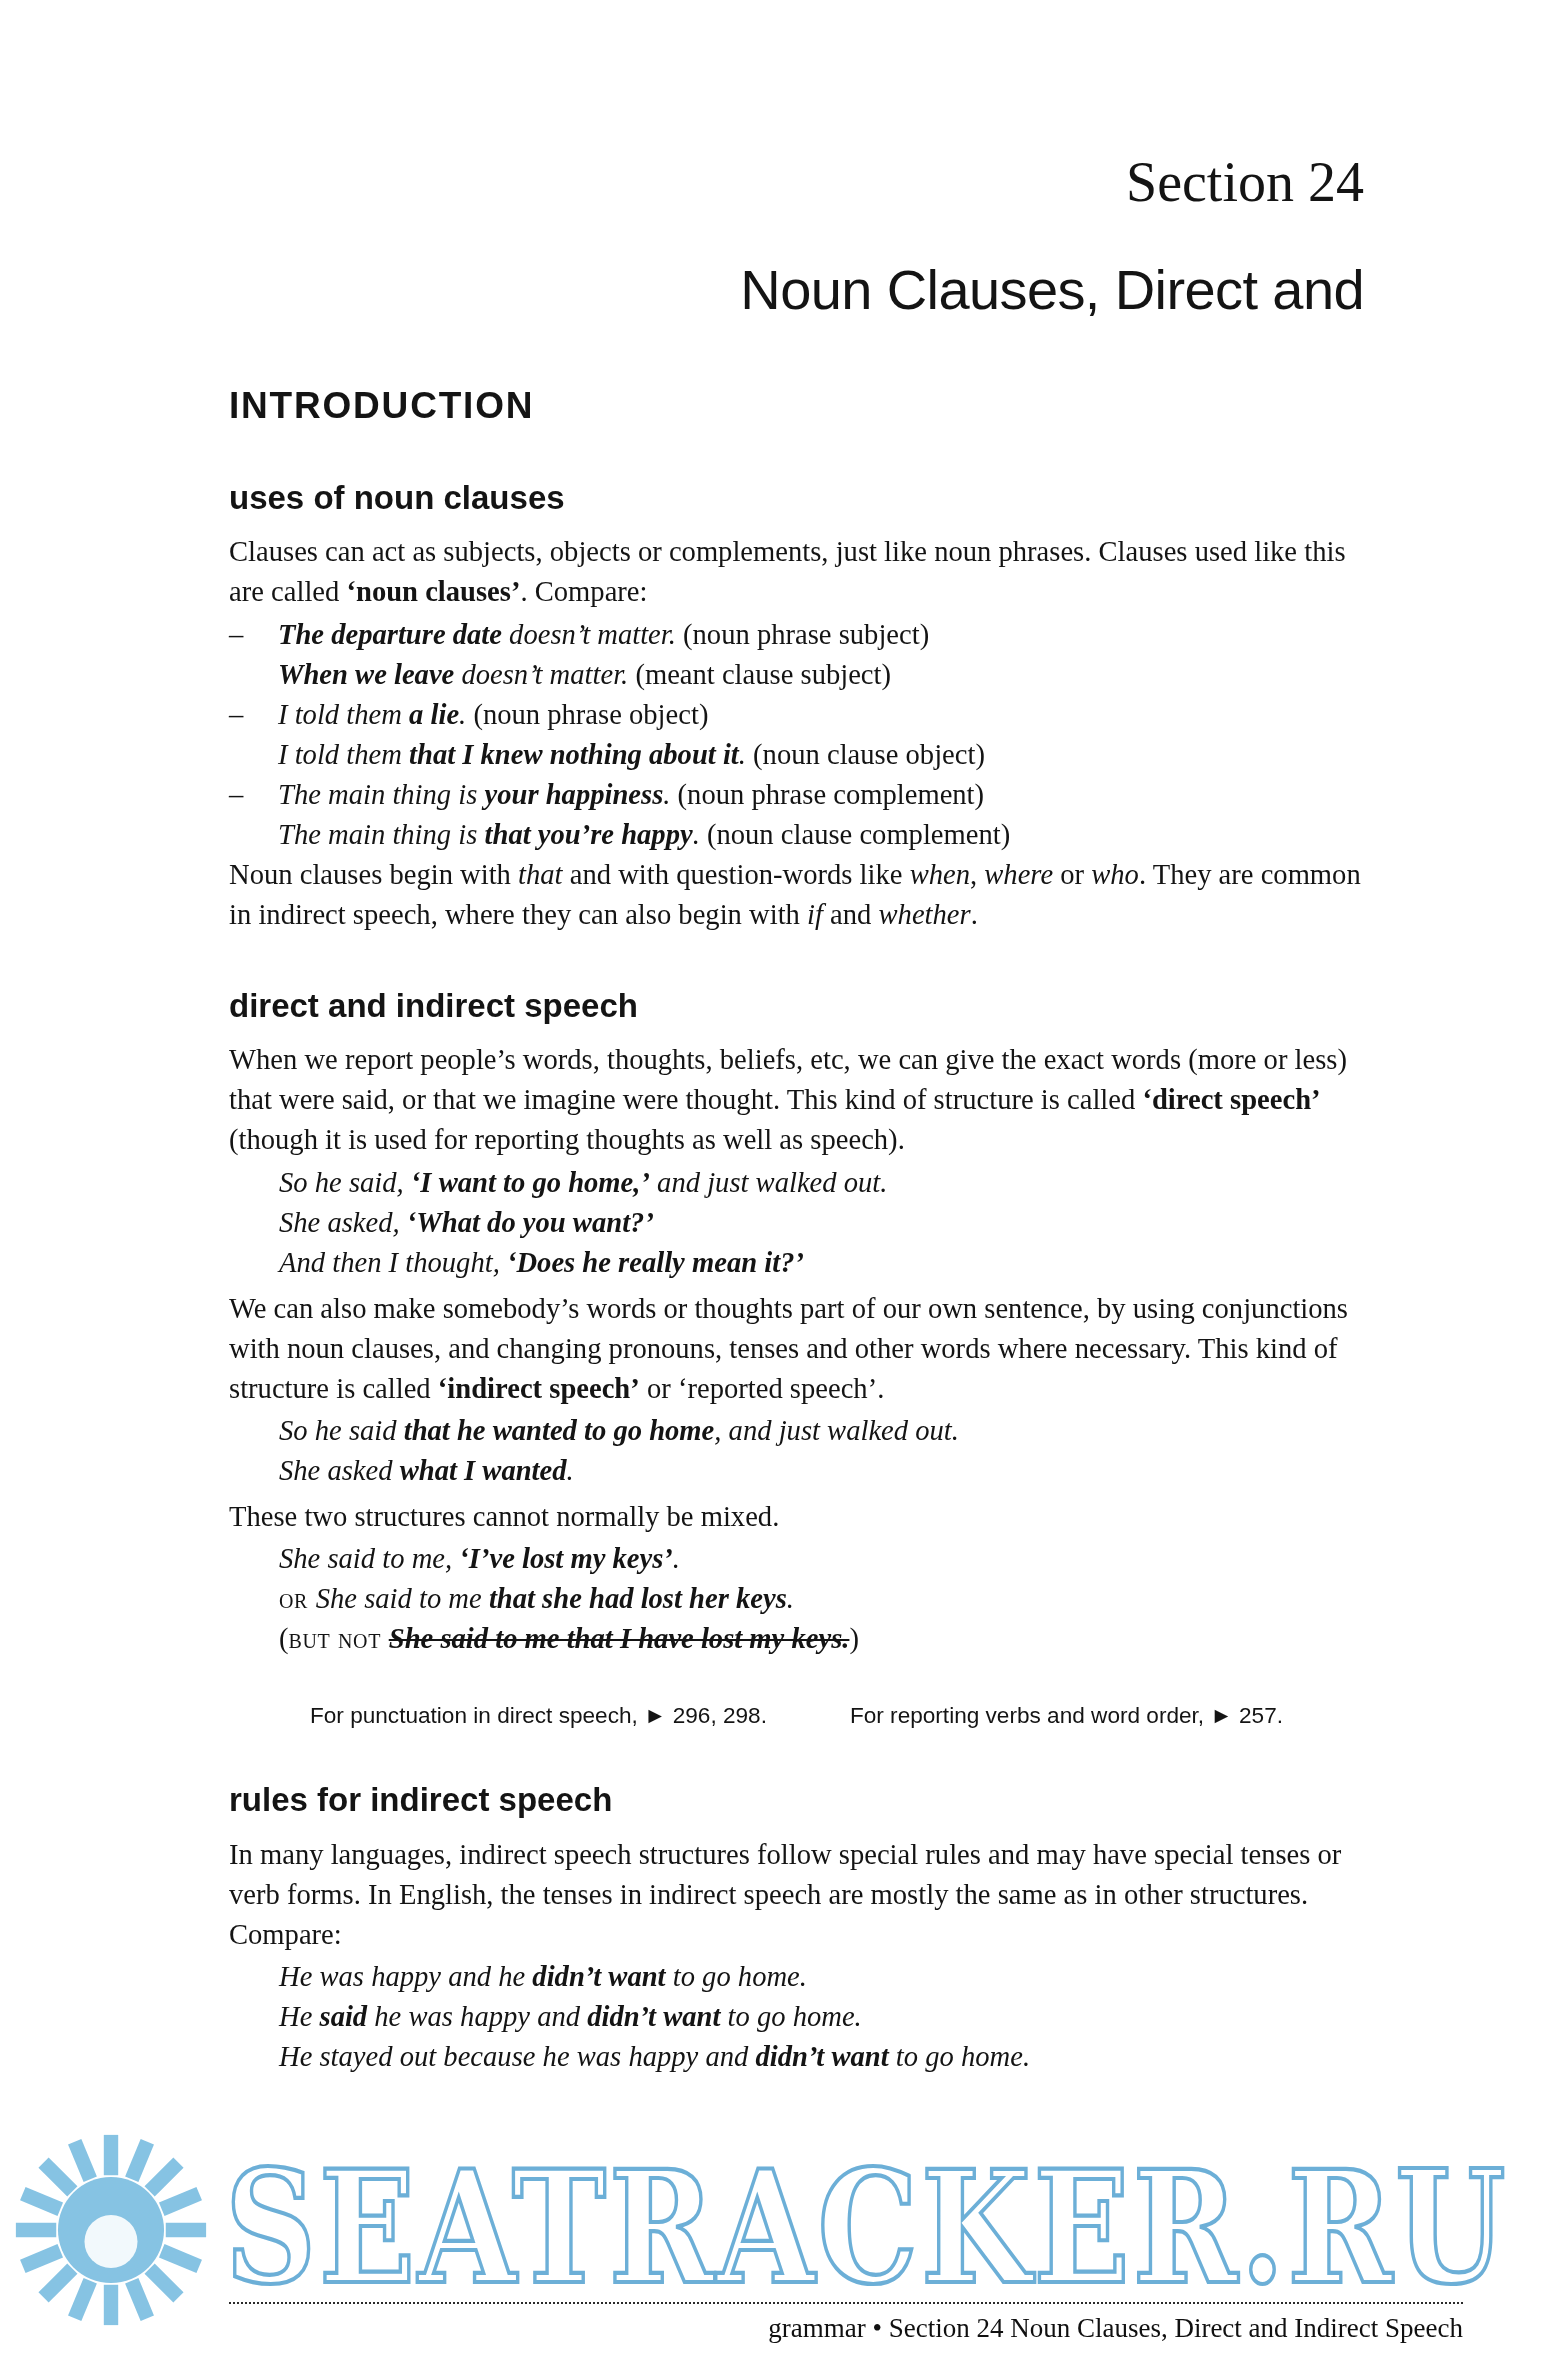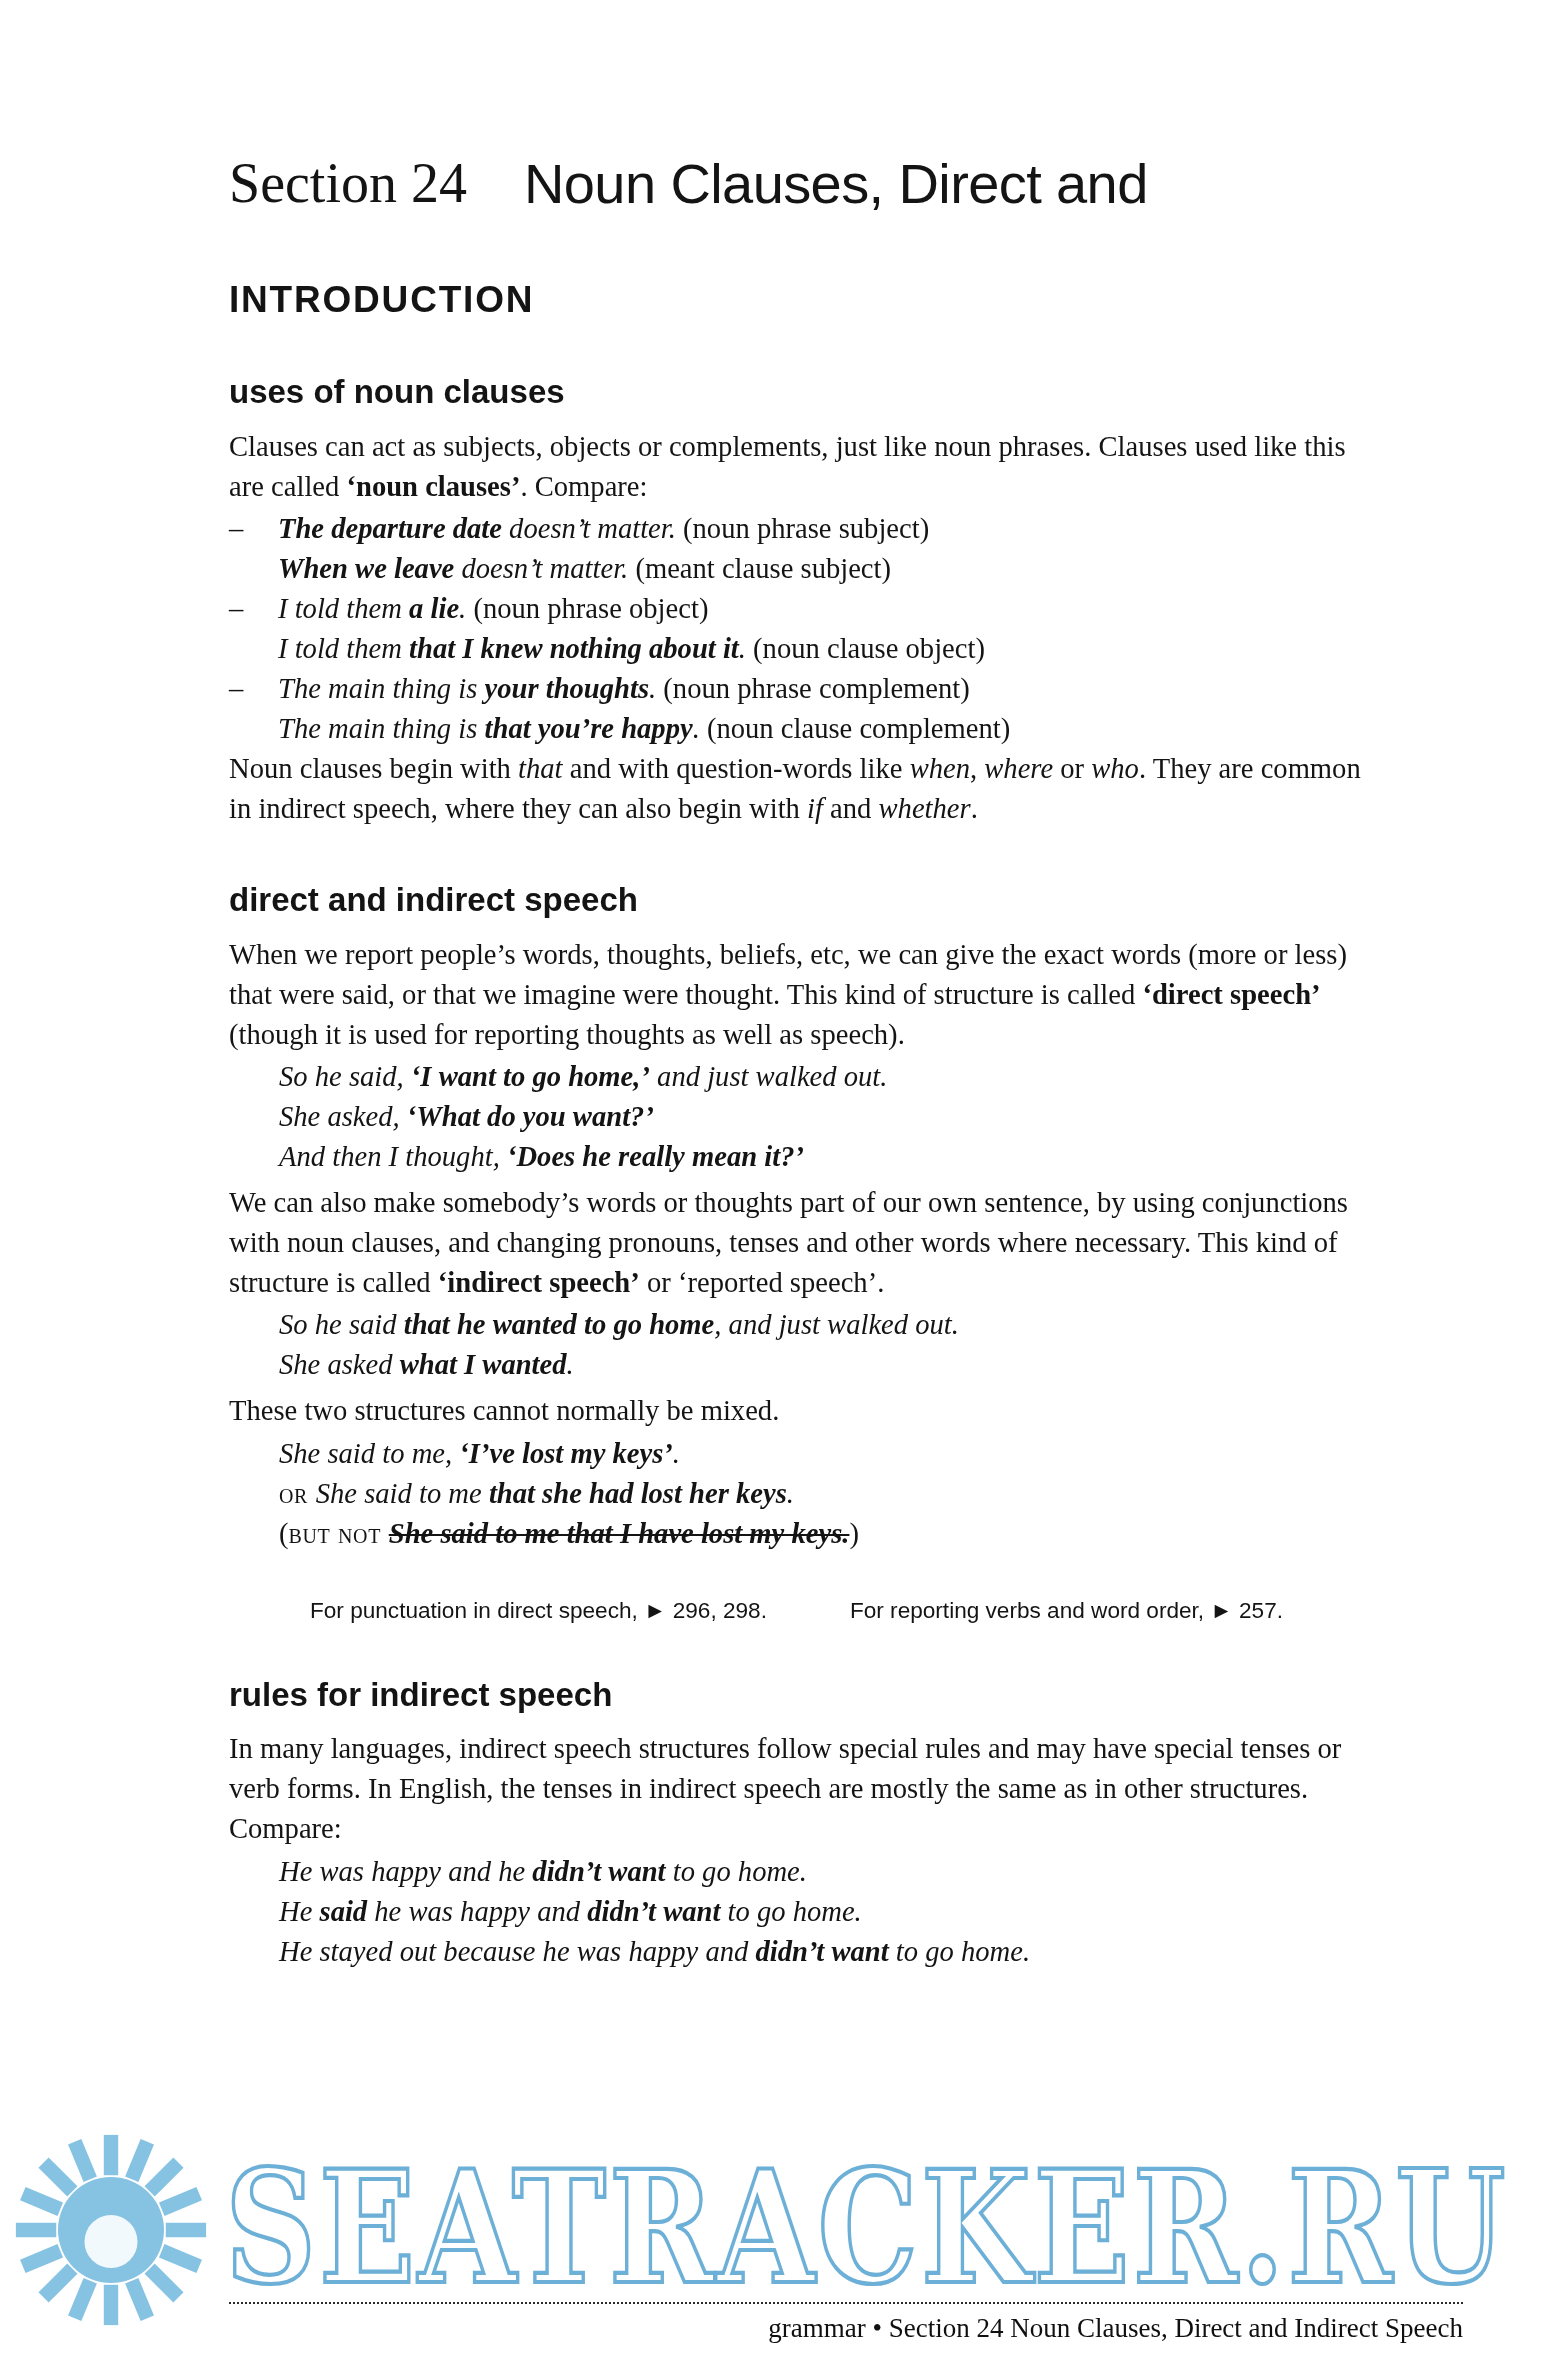--- a/index.html
+++ b/index.html
@@ -12,21 +12,21 @@
     color: #141414;
     overflow: hidden;
   }
   .content {
     position: absolute;
     left: 229px;
     top: 152px;
     width: 1135px;
   }
   
-  .title-row { display: flex; gap: 57px; align-items: center; }
+  .title-row { display: flex; gap: 44px; align-items: flex-end; flex-direction: column; }
   .section-label {
     font-family: "Liberation Serif", serif;
     font-size: 56px;
     font-weight: 400;
     line-height: 1.1;
     white-space: nowrap;
   }
   .section-title {
     font-family: "Liberation Sans", sans-serif;
     font-size: 56px;
@@ -123,21 +123,21 @@
     <div class="intro">INTRODUCTION</div>
 
     <div class="subhead">uses of noun clauses</div>
     <div class="para"><span>Clauses can act as subjects, objects or complements, just like noun phrases. Clauses used like this are called </span><span class="b">‘noun clauses’</span><span>. Compare:</span></div>
 
     <div class="cmp">
       <div class="cmp-line"><span class="dash">–</span><span><span class="bi">The departure date</span><span class="i"> doesn’t matter.</span><span> (noun phrase subject)</span></span></div>
       <div class="cmp-line"><span class="dash"></span><span><span class="bi">When we leave</span><span class="i"> doesn’t matter.</span><span> (meant clause subject)</span></span></div>
       <div class="cmp-line"><span class="dash">–</span><span><span class="i">I told them </span><span class="bi">a lie</span><span class="i">.</span><span> (noun phrase object)</span></span></div>
       <div class="cmp-line"><span class="dash"></span><span><span class="i">I told them </span><span class="bi">that I knew nothing about it</span><span class="i">.</span><span> (noun clause object)</span></span></div>
-      <div class="cmp-line"><span class="dash">–</span><span><span class="i">The main thing is </span><span class="bi">your thoughts</span><span class="i">.</span><span> (noun phrase complement)</span></span></div>
+      <div class="cmp-line"><span class="dash">–</span><span><span class="i">The main thing is </span><span class="bi">your happiness</span><span class="i">.</span><span> (noun phrase complement)</span></span></div>
       <div class="cmp-line"><span class="dash"></span><span><span class="i">The main thing is </span><span class="bi">that you’re happy</span><span class="i">.</span><span> (noun clause complement)</span></span></div>
     </div>
 
     <div class="para"><span>Noun clauses begin with </span><span class="i">that</span><span> and with question-words like </span><span class="i">when</span><span>, </span><span class="i">where</span><span> or </span><span class="i">who</span><span>. They are common in indirect speech, where they can also begin with </span><span class="i">if</span><span> and </span><span class="i">whether</span><span>.</span></div>
 
     <div class="subhead">direct and indirect speech</div>
     <div class="para"><span>When we report people’s words, thoughts, beliefs, etc, we can give the exact words (more or less) that were said, or that we imagine were thought. This kind of structure is called </span><span class="b">‘direct speech’</span><span> (though it is used for reporting thoughts as well as speech).</span></div>
     <div class="ex-group">
       <div class="example"><span class="i">So he said, </span><span class="bi">‘I want to go home,’</span><span class="i"> and just walked out.</span></div>
       <div class="example"><span class="i">She asked, </span><span class="bi">‘What do you want?’</span></div>

